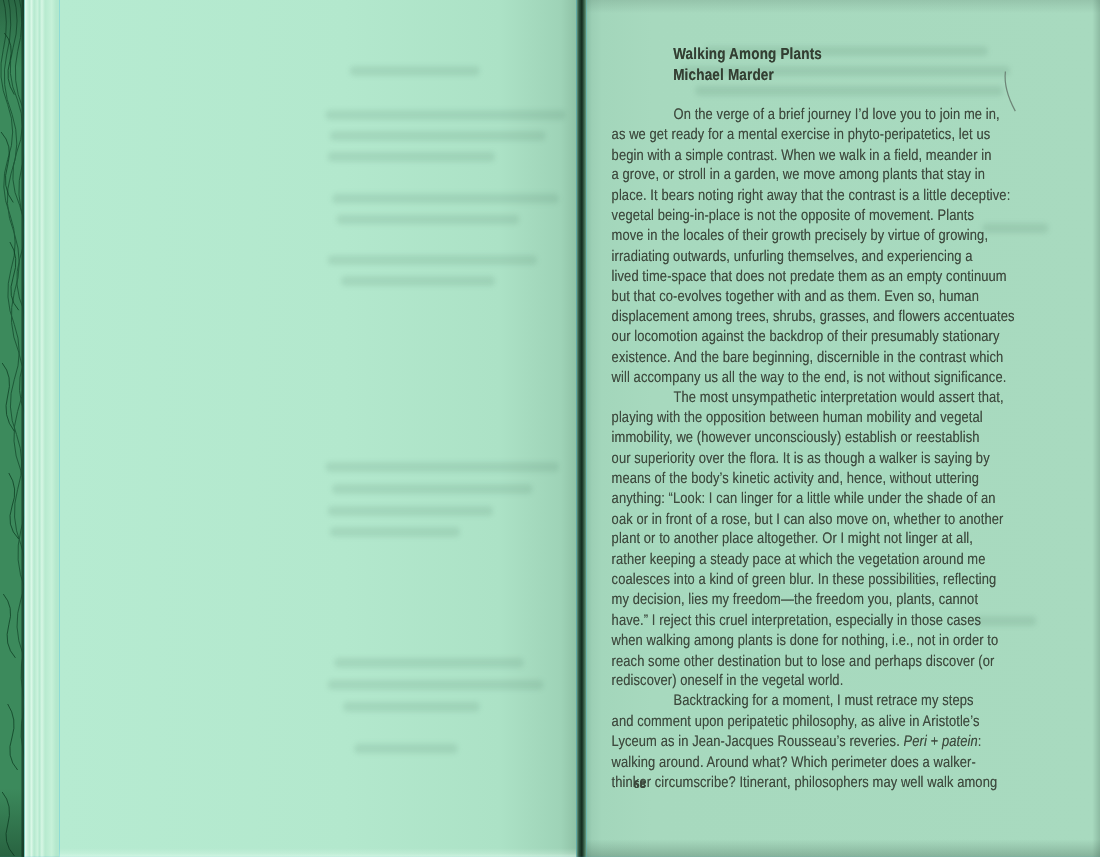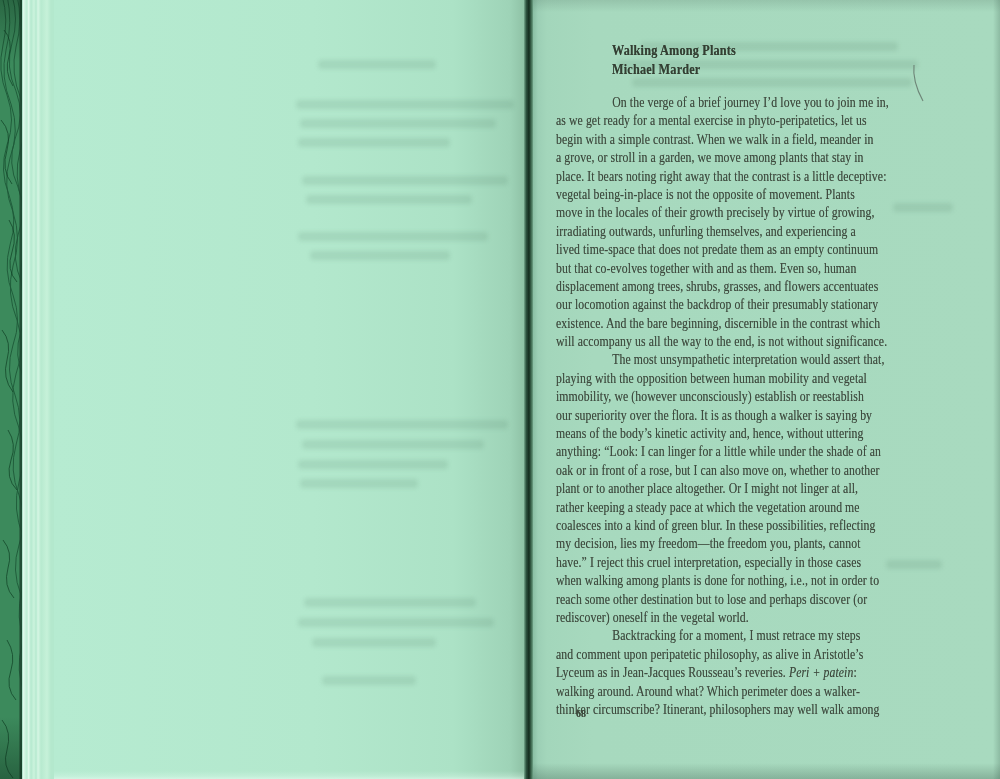--- a/index.html
+++ b/index.html
@@ -1,18 +1,18 @@
 <!DOCTYPE html>
 <html><head>
 <meta charset="utf-8">
 <style>
   html,body{margin:0;padding:0;}
   body{width:1000px;height:779px;overflow:hidden;background:#b3e8cd;}
   .scan{position:relative;width:1000px;height:779px;overflow:hidden;
-        font-family:Liberation Serif, serif;background:#0ea5e9;}
+        font-family:Liberation Sans, sans-serif;background:#0ea5e9;}
 
   
   .cover-edge{position:absolute;left:0;top:0;width:22px;height:779px;}
 
   
   .page-edges{position:absolute;left:22px;top:0;width:32px;height:779px;
     background:linear-gradient(to right,
       #7fc8a5 0px,#e4fbef 1px,#ccf3de 3px,#bcedd3 5px,#dcf8e8 6.5px,
       #b5e9cf 9px,#ccf3dd 12px,#b5e9cf 14px,#d6f6e4 16px,#b7eacf 19px,
       #c6f1d9 25px,#b4e8cd 29px,#b3e8cd 32px);}

